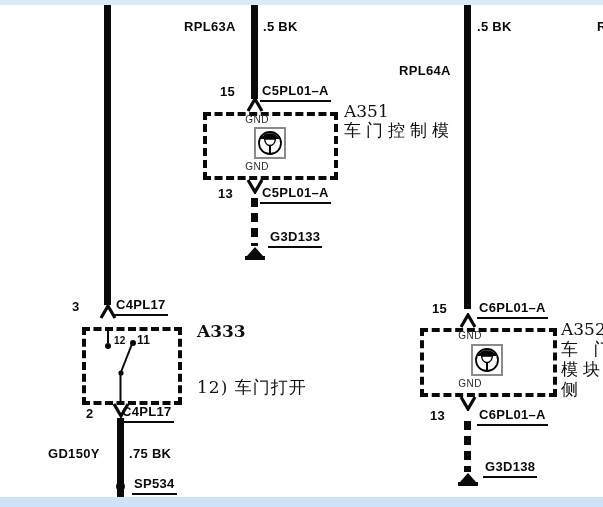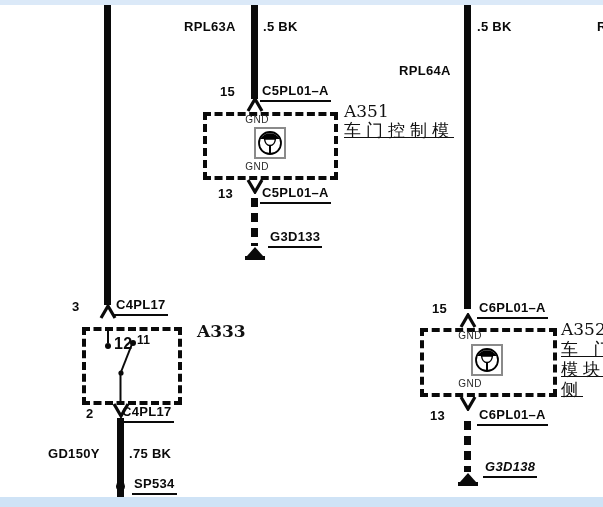--- a/index.html
+++ b/index.html
@@ -8,21 +8,21 @@
   .abs{position:absolute;}
   .band{position:absolute;left:0;width:603px;}
   .band.top{top:0;height:5px;}
   .band.bot{top:497px;height:10px;}
   .wire{position:absolute;width:7px;background:#0a0a0a;}
   .dashv{position:absolute;width:7px;background:repeating-linear-gradient(180deg,#0a0a0a 0 9px,transparent 9px 15px);}
   .lblB{position:absolute;font-weight:700;font-size:13px;color:#0a0a0a;white-space:nowrap;letter-spacing:.3px;}
   .u{border-bottom:2px solid #0a0a0a;padding:0 2px 2px 2px;}
   .r{text-align:left;}
   .cjk{position:absolute;font-family:"DejaVu Serif","Liberation Serif",serif;font-size:17px;color:#111;white-space:nowrap;line-height:19px;}
-  .sp{letter-spacing:5px;text-decoration:underline;}
+  .sp{letter-spacing:5px;}
   .sp1{letter-spacing:1px;}
   .dbox{position:absolute;border:4px dashed #0a0a0a;background:transparent;}
   .gnd{position:absolute;font-weight:400;font-size:10px;color:#2a2a2a;letter-spacing:.5px;text-align:center;width:36px;}
   .dot{position:absolute;width:9px;height:9px;border-radius:50%;background:#0a0a0a;}
   svg{display:block;}
 </style>
 </head>
 <body>
 
 <div class="stage">
@@ -45,24 +45,25 @@
   <div class="abs" style="left:82px;top:327px;">
     <svg width="100" height="78" viewBox="0 0 100 78">
       <line x1="26" y1="1" x2="26" y2="16" stroke="#0a0a0a" stroke-width="2"></line>
       <circle cx="26" cy="19" r="3" fill="#0a0a0a"></circle>
       <circle cx="51" cy="16" r="3" fill="#0a0a0a"></circle>
       <line x1="50" y1="17" x2="39" y2="45" stroke="#0a0a0a" stroke-width="2"></line>
       <circle cx="39" cy="46" r="2.6" fill="#0a0a0a"></circle>
       <line x1="38.5" y1="46" x2="38.5" y2="78" stroke="#0a0a0a" stroke-width="2"></line>
     </svg>
   </div>
-  <div class="lblB" style="left:114px;top:335px;font-size:16px;">12</div>
+  <div class="lblB" style="left:114px;top:335px;font-size:10px;">12</div>
   <div class="lblB" style="left:137px;top:333px;font-size:12px;">11</div>
 
   <div class="cjk" style="left:197px;top:322px;font-weight:bold;">A333</div>
+  <div class="cjk sp1" style="left:197px;top:378px;">12) 车门打开</div>
 
   <div class="abs" style="left:112px;top:403px;">
     <svg width="18" height="15" viewBox="0 0 18 15">
         <path d="M2 1 L9 13 L16 1" fill="none" stroke="#0a0a0a" stroke-width="3.2"></path>
       </svg>
   </div>
   <div class="lblB r" style="left:86px;top:406px;width:20px;">2</div>
   <div class="lblB u" style="left:120px;top:404px;">C4PL17</div>
 
   <div class="wire" style="left:117px;top:418px;height:79px;"></div>
@@ -156,15 +157,15 @@
   <div class="lblB r" style="left:430px;top:408px;width:24px;">13</div>
   <div class="lblB u" style="left:477px;top:407px;">C6PL01–A</div>
 
   <div class="dashv" style="left:464px;top:421px;height:51px;"></div>
   <div class="abs" style="left:457px;top:471px;">
     <svg width="22" height="17" viewBox="0 0 22 17">
         <polygon points="3,11 19,11 11,2" fill="#0a0a0a"></polygon>
         <rect x="1" y="11" width="20" height="4" fill="#0a0a0a"></rect>
       </svg>
   </div>
-  <div class="lblB u" style="left:483px;top:459px;font-style:italic;">G3D138</div>
+  <div class="lblB u" style="left:483px;top:459px;">G3D138</div>
 
 </div>
 
 </body></html>

